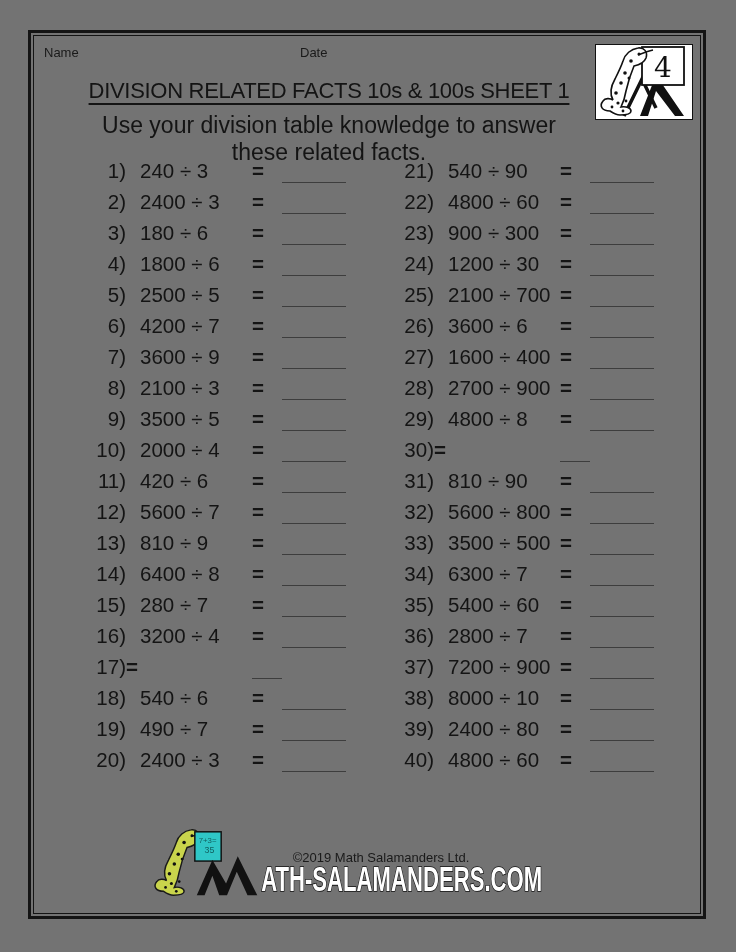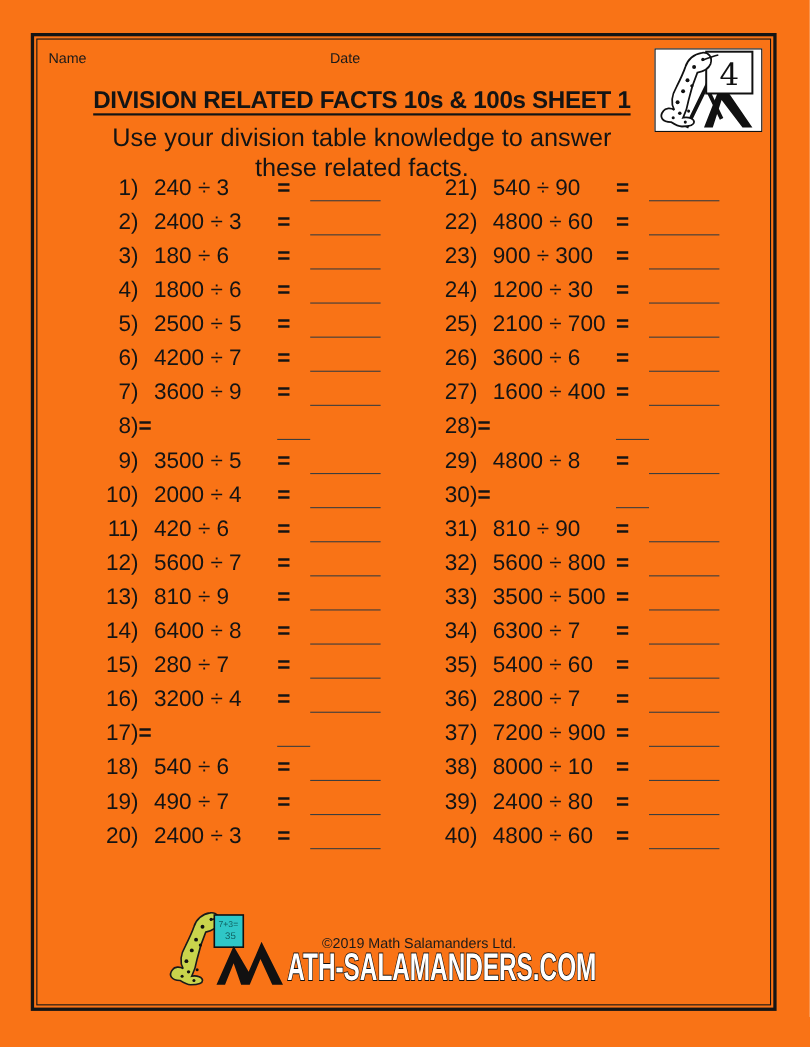--- a/index.html
+++ b/index.html
@@ -1,30 +1,30 @@
 <!DOCTYPE html>
 <html><head>
 <meta charset="utf-8">
 <style>
   * { margin:0; padding:0; box-sizing:border-box; }
   body { background:#ffffff; font-family:"Liberation Sans", sans-serif; color:#111; }
-  .sheet { position:relative; width:736px; height:952px; background:#f97316; overflow:hidden; }
+  .sheet { position:relative; width:736px; height:952px; background:#737373; overflow:hidden; }
 
   .frame { position:absolute; left:28px; top:30px; width:678px; height:889px; border:3px solid #141414; }
   .frame-inner { position:absolute; inset:2px; border:1.5px solid #141414; }
   .content { position:absolute; inset:0; }
 
   .field-label { position:absolute; top:9px; font-size:13px; color:#1a1a1a; }
   .name-label { left:10px; }
   .date-label { left:266px; }
 
   .badge { position:absolute; top:8px; right:7px; width:98px; height:76px; border:1.5px solid #111; background:#fff; }
 
   .title-wrap { position:absolute; top:42px; left:40px; width:510px; text-align:center; }
-  .title { font-size:22px; font-weight:700; letter-spacing:-0.3px; color:#141414;
+  .title { font-size:22px; font-weight:400; letter-spacing:-0.3px; color:#141414;
            text-decoration:underline; text-underline-offset:5px; text-decoration-thickness:2px; }
   .subtitle { margin-top:8px; font-size:23px; color:#141414; }
 
   .problems { position:absolute; top:119px; left:48px; display:grid; grid-template-columns:264px 264px; column-gap:44px; }
   .pcol { display:flex; flex-direction:column; }
   .prow { display:grid; grid-template-columns:44px 126px 30px 64px; height:31px; line-height:31px; font-size:20.5px; color:#141414; }
   .pnum { text-align:right; }
   .pexpr { padding-left:14px; white-space:nowrap; }
   .peq { font-weight:600; }
   .pline { border-bottom:1.5px solid #3d3d3d; height:28px; }
@@ -123,20 +123,21 @@
 
   <div class="prow">
     <span class="pnum">7)</span>
     <span class="pexpr">3600 ÷ 9</span>
     <span class="peq">=</span>
     <span class="pline"></span>
   </div>
 
   <div class="prow">
     <span class="pnum">8)</span>
+    <span class="pexpr">2100 ÷ 3</span>
     <span class="peq">=</span>
     <span class="pline"></span>
   </div>
 
   <div class="prow">
     <span class="pnum">9)</span>
     <span class="pexpr">3500 ÷ 5</span>
     <span class="peq">=</span>
     <span class="pline"></span>
   </div>
@@ -262,20 +263,21 @@
 
   <div class="prow">
     <span class="pnum">27)</span>
     <span class="pexpr">1600 ÷ 400</span>
     <span class="peq">=</span>
     <span class="pline"></span>
   </div>
 
   <div class="prow">
     <span class="pnum">28)</span>
+    <span class="pexpr">2700 ÷ 900</span>
     <span class="peq">=</span>
     <span class="pline"></span>
   </div>
 
   <div class="prow">
     <span class="pnum">29)</span>
     <span class="pexpr">4800 ÷ 8</span>
     <span class="peq">=</span>
     <span class="pline"></span>
   </div>

